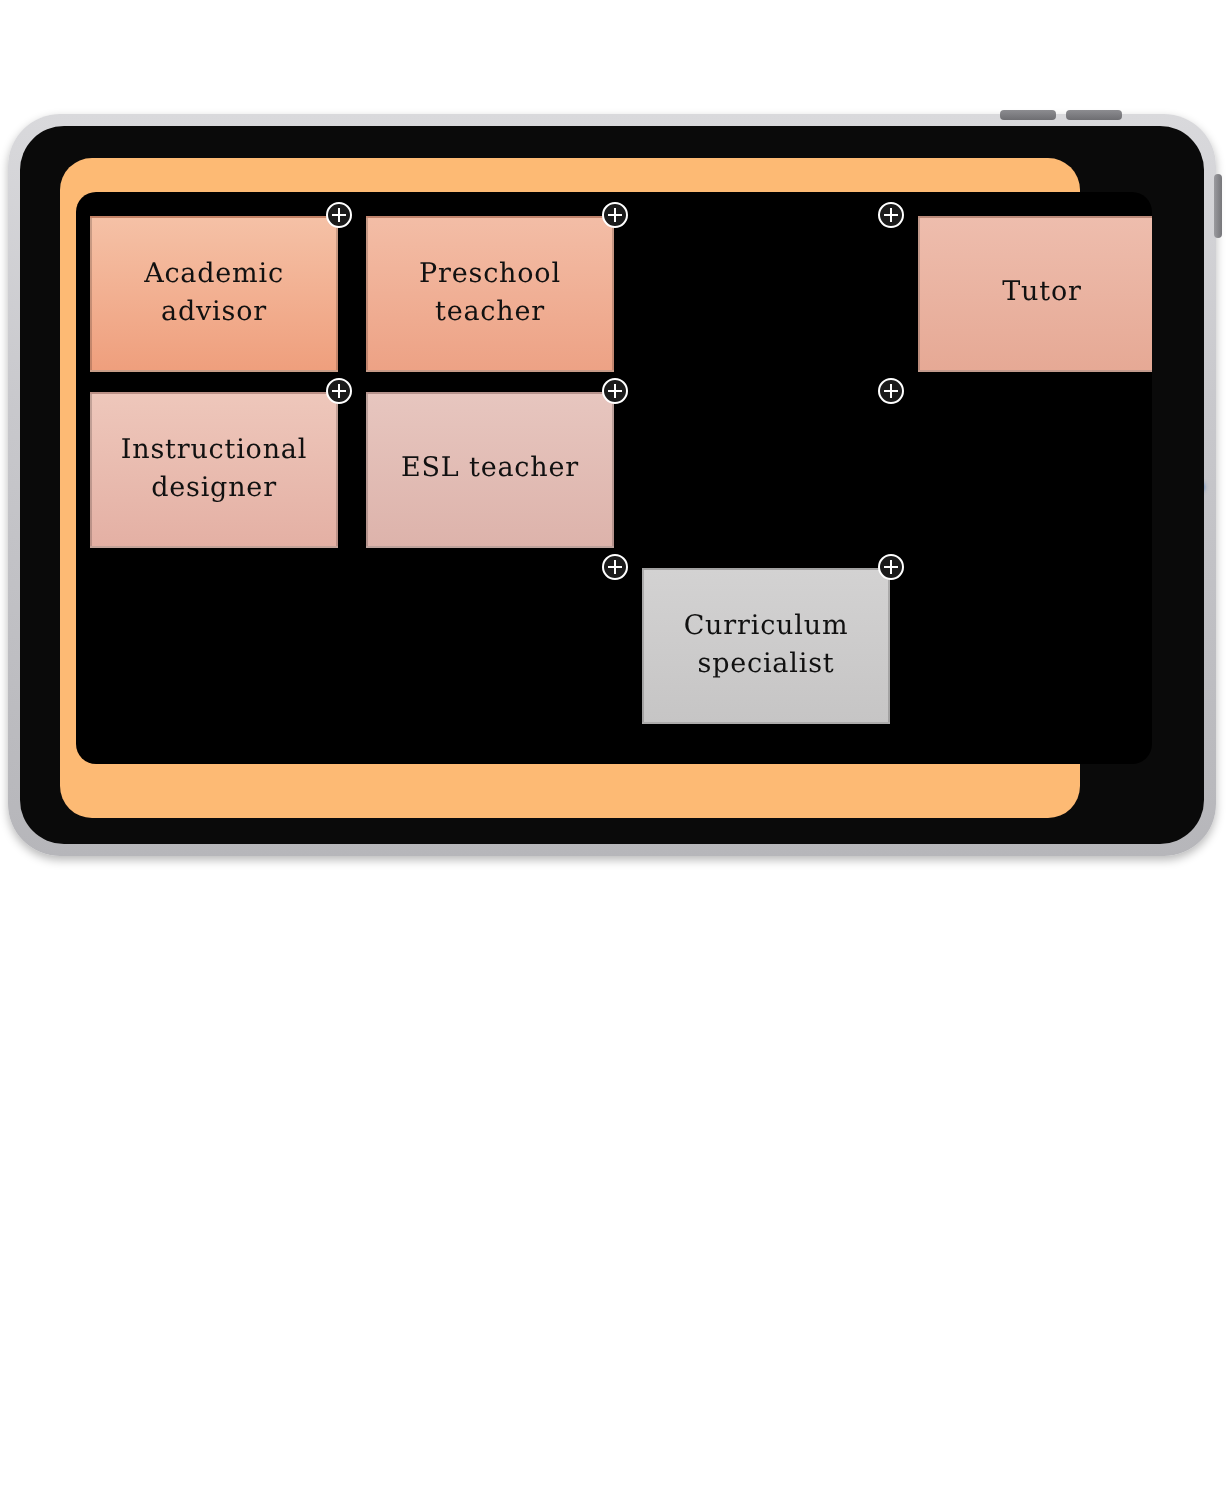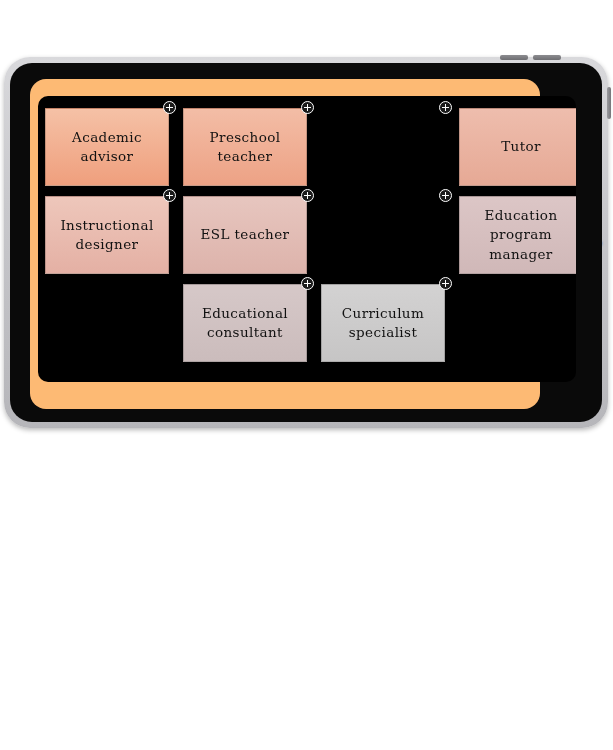--- a/index.html
+++ b/index.html
@@ -174,25 +174,20 @@
 teacher</span></div>
               <div class="add-handle" style="left: 263px; top: 5px;"></div>
               <div class="add-handle" style="left: 401px; top: 5px;"></div>
               <div class="tile" style="left: 7px; top: 100px; width: 124px; height: 78px; background: linear-gradient(rgb(238, 199, 187) 0%, rgb(228, 176, 164) 100%);"><span class="tlabel">Instructional
 designer</span></div>
               <div class="tile" style="left: 421px; top: 12px; width: 124px; height: 78px; background: linear-gradient(rgb(238, 189, 173) 0%, rgb(230, 169, 149) 100%);"><span class="tlabel">Tutor</span></div>
               <div class="add-handle" style="left: 125px; top: 93px;"></div>
               <div class="tile" style="left: 145px; top: 100px; width: 124px; height: 78px; background: linear-gradient(rgb(231, 198, 191) 0%, rgb(221, 179, 171) 100%); justify-content: center;"><span class="tlabel">ESL  teacher</span></div>
               <div class="add-handle" style="left: 263px; top: 93px;"></div>
               <div class="add-handle" style="left: 401px; top: 93px;"></div>
-              <div class="tile" style="left: 421px; top: 100px; width: 124px; height: 78px; background: linear-gradient(rgb(220, 198, 198) 0%, rgb(208, 184, 184) 100%);"><span class="tlabel">Education
-program
-manager</span></div>
-              <div class="tile" style="left: 145px; top: 188px; width: 124px; height: 78px; background: linear-gradient(rgb(214, 200, 200) 0%, rgb(203, 188, 188) 100%);"><span class="tlabel">Educational
-consultant</span></div>
               <div class="add-handle" style="left: 263px; top: 181px;"></div>
               <div class="tile" style="left: 283px; top: 188px; width: 124px; height: 78px; background: linear-gradient(rgb(211, 210, 210) 0%, rgb(198, 197, 197) 100%); text-align: center;"><span class="tlabel">Curriculum
 specialist</span></div>
               <div class="add-handle" style="left: 401px; top: 181px;"></div>
             </div>
         </div>
       </div>
     </div>
 
   </div>

